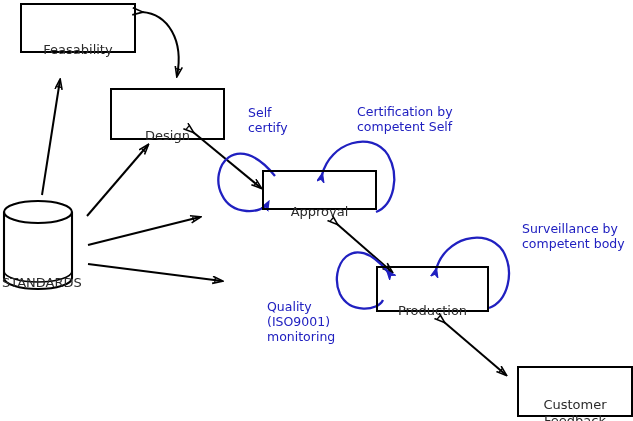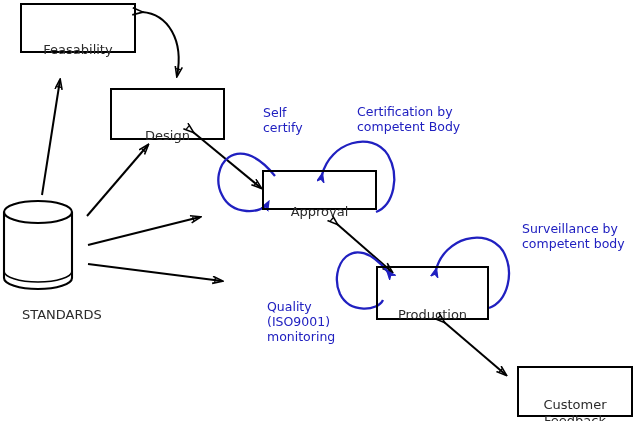--- a/index.html
+++ b/index.html
@@ -138,36 +138,36 @@
   </div>
 
   <div class="node-box" style="left:110px; top:88px; width:115px; height:52px;">
     <span class="node-label">Design</span>
   </div>
 
   <div class="node-box" style="left:262px; top:170px; width:115px; height:40px;">
     <span class="node-label">Approval</span>
   </div>
 
-  <div class="node-box" style="left:376px; top:266px; width:113px; height:54px;">
+  <div class="node-box" style="left:376px; top:266px; width:113px; height:46px;">
     <span class="node-label">Production</span>
   </div>
 
   <div class="node-box" style="left:517px; top:366px; width:116px; height:51px;">
     <span class="node-label">Customer
 Feedback</span>
   </div>
 
-  <div class="store-label" style="left:2px; top:307px;margin-left:20px;">STANDARDS</div>
+  <div class="store-label" style="left:2px; top:275px;">STANDARDS</div>
 
-  <div class="ann" style="left:248px; top:105px;margin-left:15px;">Self
+  <div class="ann" style="left:248px; top:105px;">Self
 certify</div>
 
   <div class="ann" style="left:357px; top:104px;">Certification by
-competent Body</div>
+competent Self</div>
 
   <div class="ann" style="left:522px; top:221px;">Surveillance by
 competent body</div>
 
   <div class="ann" style="left:267px; top:299px;">Quality
 (ISO9001)
 monitoring</div>
 
 </div>
 

